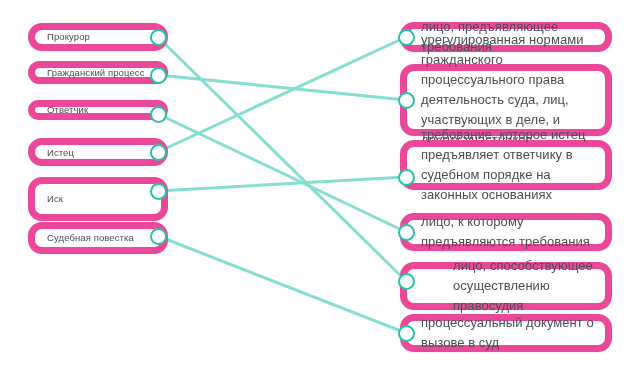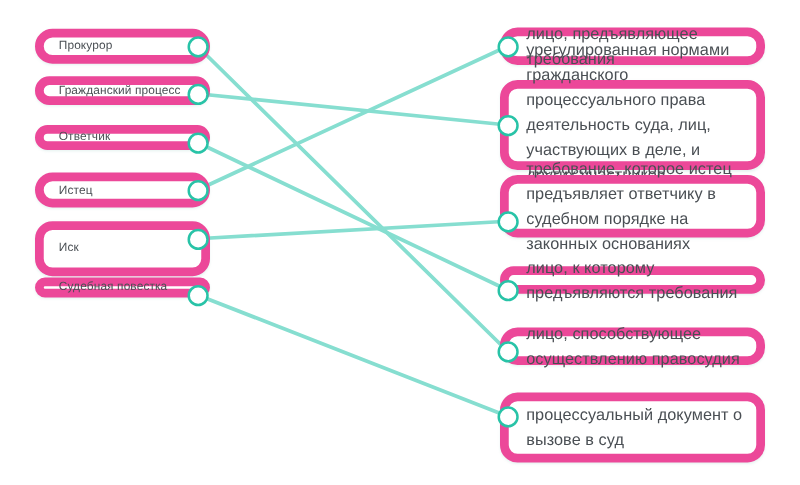--- a/index.html
+++ b/index.html
@@ -121,42 +121,42 @@
       </div>
       <div class="card left-card" style="top: 100px; height: 20px;">
         <span class="card-text">Ответчик</span>
       </div>
       <div class="card left-card" style="top: 138px; height: 28px; align-items: flex-end;">
         <span class="card-text">Истец</span>
       </div>
       <div class="card left-card" style="top: 177px; height: 44px;">
         <span class="card-text">Иск</span>
       </div>
-      <div class="card left-card" style="top: 222px; height: 16px;">
+      <div class="card left-card" style="top: 222px; height: 32px;">
         <span class="card-text">Судебная повестка</span>
       </div>
     </div>
 
   <div class="column" id="right-column">
       <div class="card right-card" style="top: 22px; height: 30px;">
         <span class="card-text">лицо, предъявляющее требования</span>
       </div>
       <div class="card right-card" style="top: 64px; height: 72px;">
         <span class="card-text">урегулированная нормами гражданского процессуального права деятельность суда, лиц, участвующих в деле, и других участников судебного производства</span>
       </div>
       <div class="card right-card" style="top: 140px; height: 50px;">
         <span class="card-text">требование, которое истец предъявляет ответчику в судебном порядке на законных основаниях</span>
       </div>
-      <div class="card right-card" style="top: 213px; height: 22px;">
+      <div class="card right-card" style="top: 213px; height: 38px;">
         <span class="card-text">лицо, к которому предъявляются требования</span>
       </div>
-      <div class="card right-card" style="top: 262px; height: 30px;">
+      <div class="card right-card" style="top: 262px; height: 48px; padding-left: 32px;">
         <span class="card-text">лицо, способствующее осуществлению правосудия</span>
       </div>
-      <div class="card right-card" style="top: 314px; height: 56px;">
+      <div class="card right-card" style="top: 314px; height: 38px;">
         <span class="card-text">процессуальный документ о вызове в суд</span>
       </div>
     </div>
 
   <div id="knobs-layer">
       <div class="knob knob-left" style="top: 28.5px; border-color: rgb(40, 195, 167);"></div>
       <div class="knob knob-left" style="top: 66.5px; border-color: rgb(40, 195, 167);"></div>
       <div class="knob knob-left" style="top: 105.5px; border-color: rgb(40, 195, 167);"></div>
       <div class="knob knob-left" style="top: 143.5px; border-color: rgb(40, 195, 167);"></div>
       <div class="knob knob-left" style="top: 182.5px; border-color: rgb(40, 195, 167);"></div>

